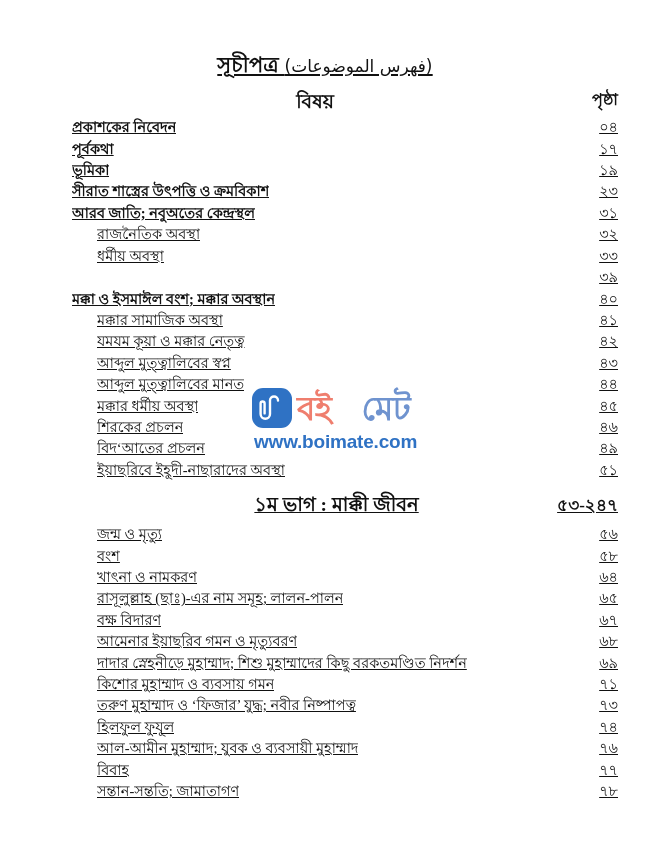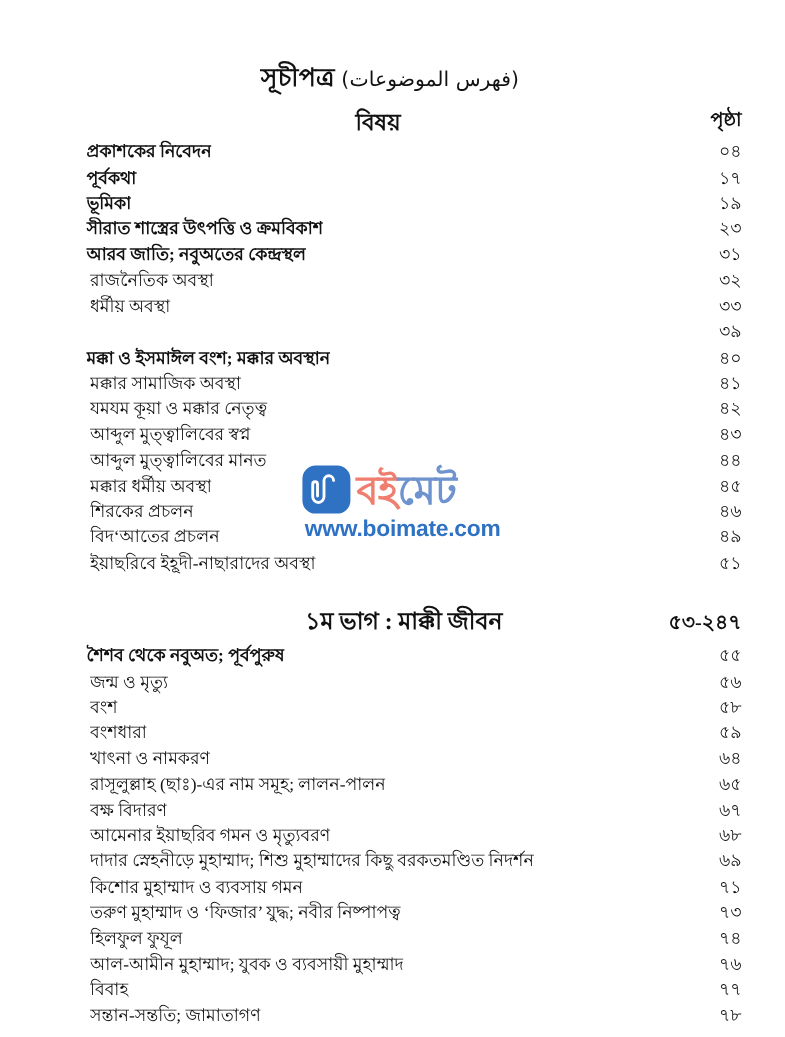--- a/index.html
+++ b/index.html
@@ -17,20 +17,21 @@
     color: #111111;
     -webkit-font-smoothing: antialiased;
   }
 
   .page {
     position: relative;
     width: 654px;
     height: 776px;
     box-sizing: border-box;
     padding: 0;
+    text-decoration: underline;
   }
 
   
   .doc-header {
     padding-top: 52px;
     text-align: center;
   }
   .title-line {
     display: block;
     font-size: 21px;
@@ -99,34 +100,34 @@
     font-size: 14.5px;
   }
 
   
   .toc-row.main > .label {
     font-weight: 700;
     margin-left: 0;
   }
   .toc-row.sub > .label {
     font-weight: 400;
-    margin-left: 3px;
+    margin-left: 25px;
   }
   .toc-row.italic > .label {
     font-style: italic;
     font-weight: 400;
     margin-left: 11px;
   }
 
   
   .part-row {
     display: flex;
     align-items: baseline;
     line-height: 30px;
-    margin-top: 23px;
+    margin-top: 9px;
     margin-bottom: 3px;
     white-space: nowrap;
   }
   .part-row .part-title {
     flex: 1 1 auto;
     text-align: center;
     font-size: 19.5px;
     font-weight: 700;
     padding-left: 44px;
   }
@@ -165,21 +166,21 @@
   .wm-mark svg { display: block; }
   .wm-word {
     font-family: "Liberation Sans", "DejaVu Sans", sans-serif;
     font-size: 33px;
     font-weight: 700;
     line-height: 1;
     letter-spacing: -0.5px;
     white-space: nowrap;
   }
   .wm-word .w-a { color: #ef7e6e; }
-  .wm-word .w-b { color: #6f93cf; }
+  .wm-word .w-b { color: #6f93cf; margin-left: 30px; }
   .wm-url {
     font-family: "Liberation Sans", "DejaVu Sans", sans-serif;
     font-size: 19px;
     font-weight: 700;
     color: #2f72c4;
     letter-spacing: -0.2px;
     margin-top: 1px;
     margin-left: 2px;
     white-space: nowrap;
   }
@@ -287,39 +288,29 @@
           <span class="pageno">৫১</span>
         </div>
       </div>
 
     <div class="part-row">
       <div class="part-title">১ম ভাগ : মাক্কী জীবন</div>
       <div class="pageno">৫৩-২৪৭</div>
     </div>
 
     <div id="toc-after">
-        <div class="toc-row main">
-          <span class="label">শৈশব থেকে নবুঅত; পূর্বপুরুষ</span>
-          <span class="spacer"></span>
-          <span class="pageno">৫৫</span>
-        </div>
         <div class="toc-row sub">
           <span class="label">জন্ম ও মৃত্যু</span>
           <span class="spacer"></span>
           <span class="pageno">৫৬</span>
         </div>
         <div class="toc-row sub">
           <span class="label">বংশ</span>
           <span class="spacer"></span>
           <span class="pageno">৫৮</span>
-        </div>
-        <div class="toc-row sub">
-          <span class="label">বংশধারা</span>
-          <span class="spacer"></span>
-          <span class="pageno">৫৯</span>
         </div>
         <div class="toc-row sub">
           <span class="label">খাৎনা ও নামকরণ</span>
           <span class="spacer"></span>
           <span class="pageno">৬৪</span>
         </div>
         <div class="toc-row sub">
           <span class="label">রাসূলুল্লাহ (ছাঃ)-এর নাম সমূহ; লালন-পালন</span>
           <span class="spacer"></span>
           <span class="pageno">৬৫</span>

